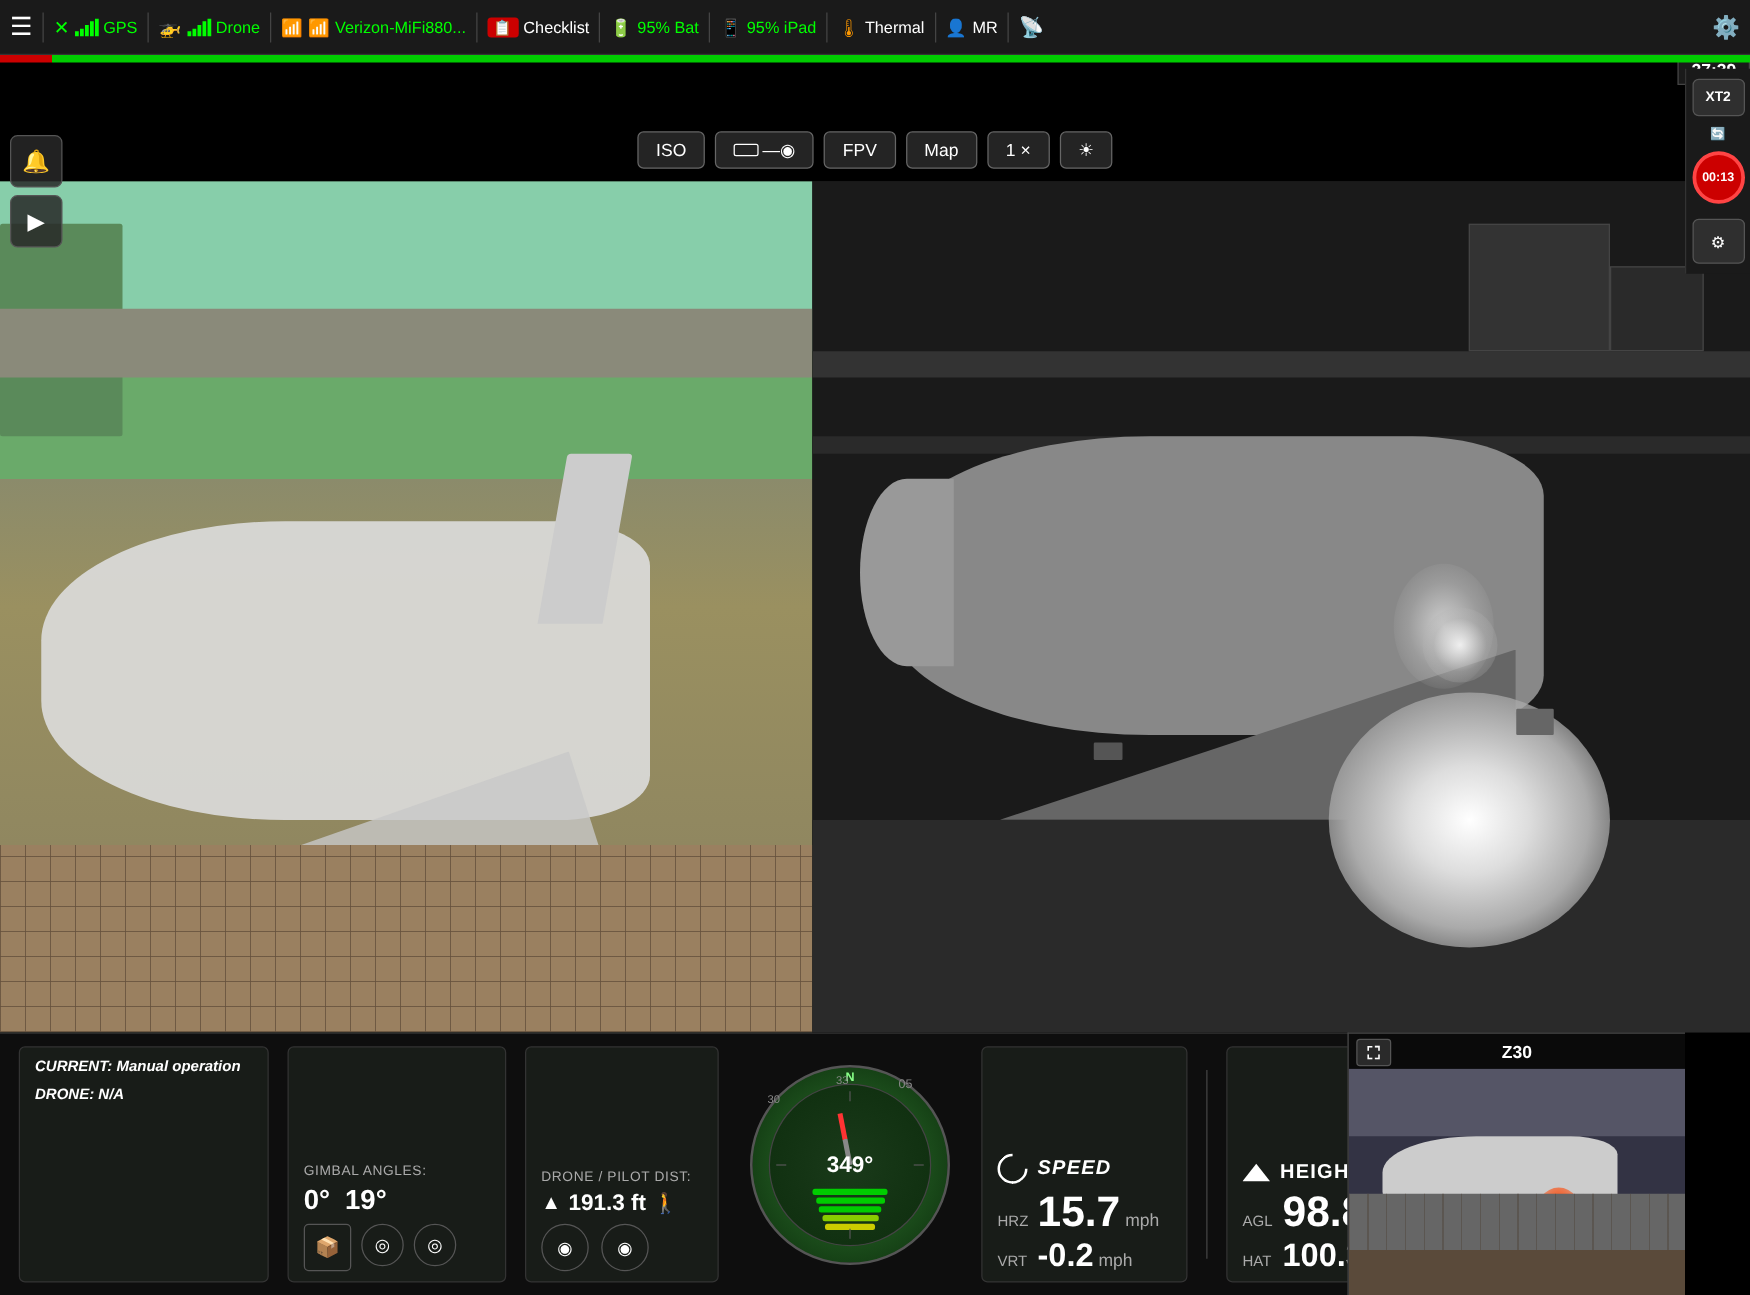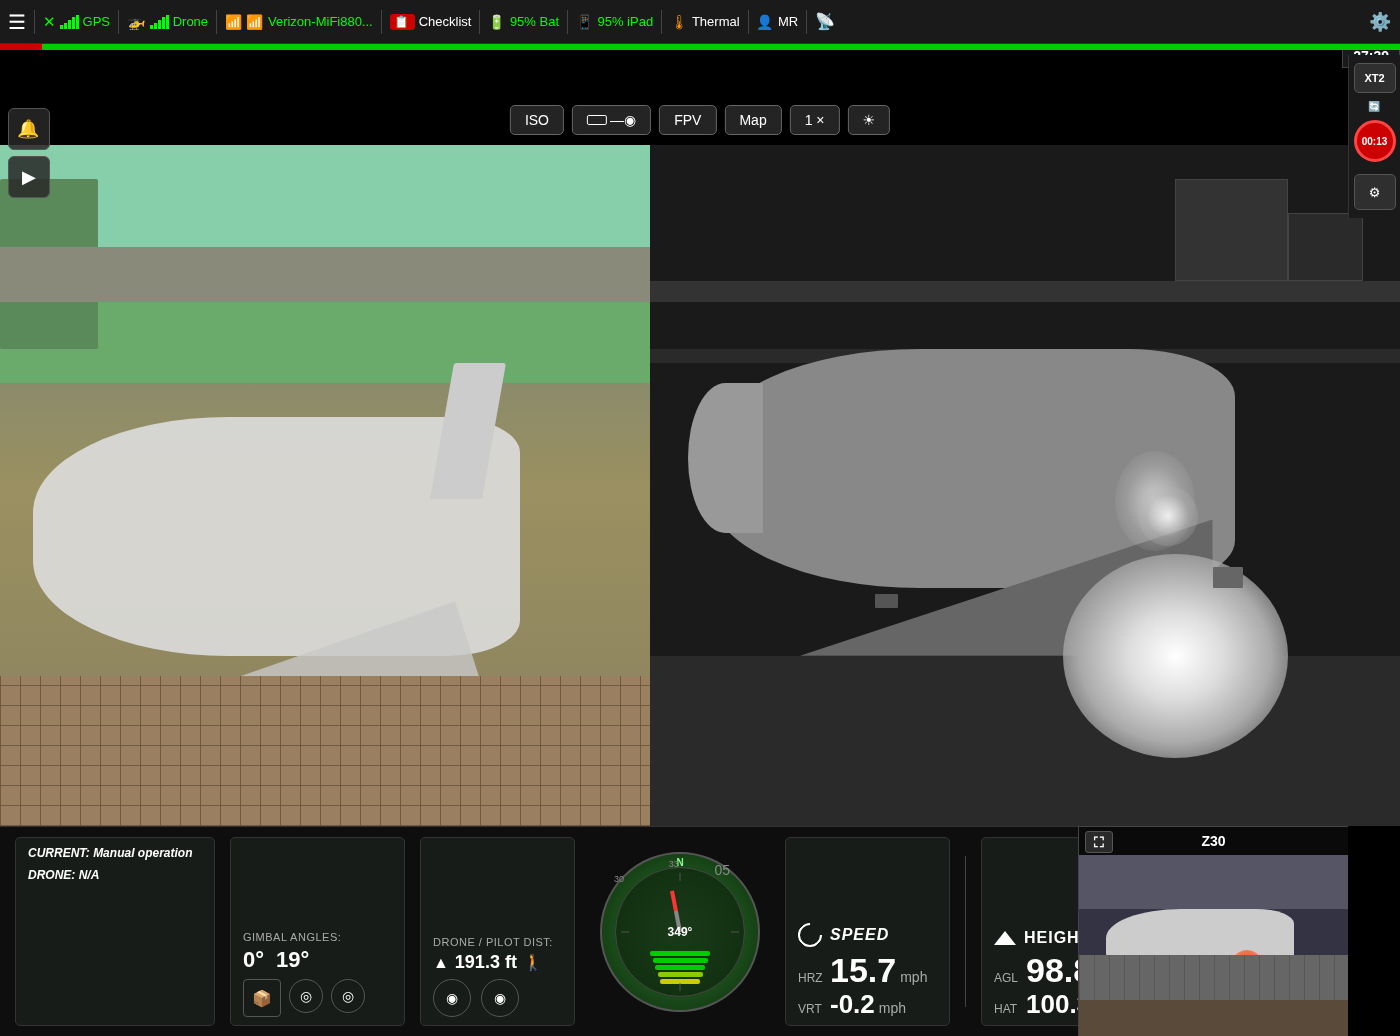--- a/index.html
+++ b/index.html
@@ -651,32 +651,32 @@
     <div style="display:flex; gap:10px;">
       <div style="width:38px; height:38px; border:1.5px solid #555; border-radius:50%; display:flex; align-items:center; justify-content:center; font-size:14px;">◉</div>
       <div style="width:38px; height:38px; border:1.5px solid #555; border-radius:50%; display:flex; align-items:center; justify-content:center; font-size:14px;">◉</div>
     </div>
   </div>
 
   <div id="compass-box">
     <div class="compass-ring">
 
       <div style="position:absolute; top:3px; left:50%; transform:translateX(-50%); font-size:10px; color:#88ff88; font-weight:bold;">N</div>
-      <div style="position:absolute; top:8px; right:28px; font-size:14px; color:#888;padding-left:24px;">05</div>
+      <div style="position:absolute; top:8px; right:28px; font-size:10px; color:#888;padding-left:24px;">05</div>
       <div style="position:absolute; top:20px; left:12px; font-size:9px; color:#888;">30</div>
       <div style="position:absolute; top:5px; left:46%; font-size:9px; color:#888; transform:translateX(-50%);">33</div>
 
       <div class="compass-inner">
 
         <div style="position:absolute; top:50%; left:50%; width:0; height:0;">
 
           <div style="position:absolute; width:4px; height:42px; background:linear-gradient(to bottom, #ff3333 0%, #ff3333 50%, #888 50%); transform:translateX(-2px) translateY(-42px) rotate(-11deg); transform-origin:bottom center;"></div>
         </div>
 
-        <div style="position:absolute; top:50%; left:50%; transform:translate(-50%,-50%); font-size:12px; font-weight:bold; color:#fff;">349°</div>
+        <div style="position:absolute; top:50%; left:50%; transform:translate(-50%,-50%); font-size:18px; font-weight:bold; color:#fff;">349°</div>
 
         <div style="position:absolute; bottom:12px; left:50%; transform:translateX(-50%); display:flex; flex-direction:column; gap:2px; align-items:center;">
           <div style="width:60px; height:5px; background:#00cc00; border-radius:2px;"></div>
           <div style="width:55px; height:5px; background:#00cc00; border-radius:2px;"></div>
           <div style="width:50px; height:5px; background:#00cc00; border-radius:2px;"></div>
           <div style="width:45px; height:5px; background:#88cc00; border-radius:2px;"></div>
           <div style="width:40px; height:5px; background:#cccc00; border-radius:2px;"></div>
         </div>
 
         <div style="position:absolute; top:5px; left:50%; width:1px; height:8px; background:#555; transform:translateX(-50%);"></div>

